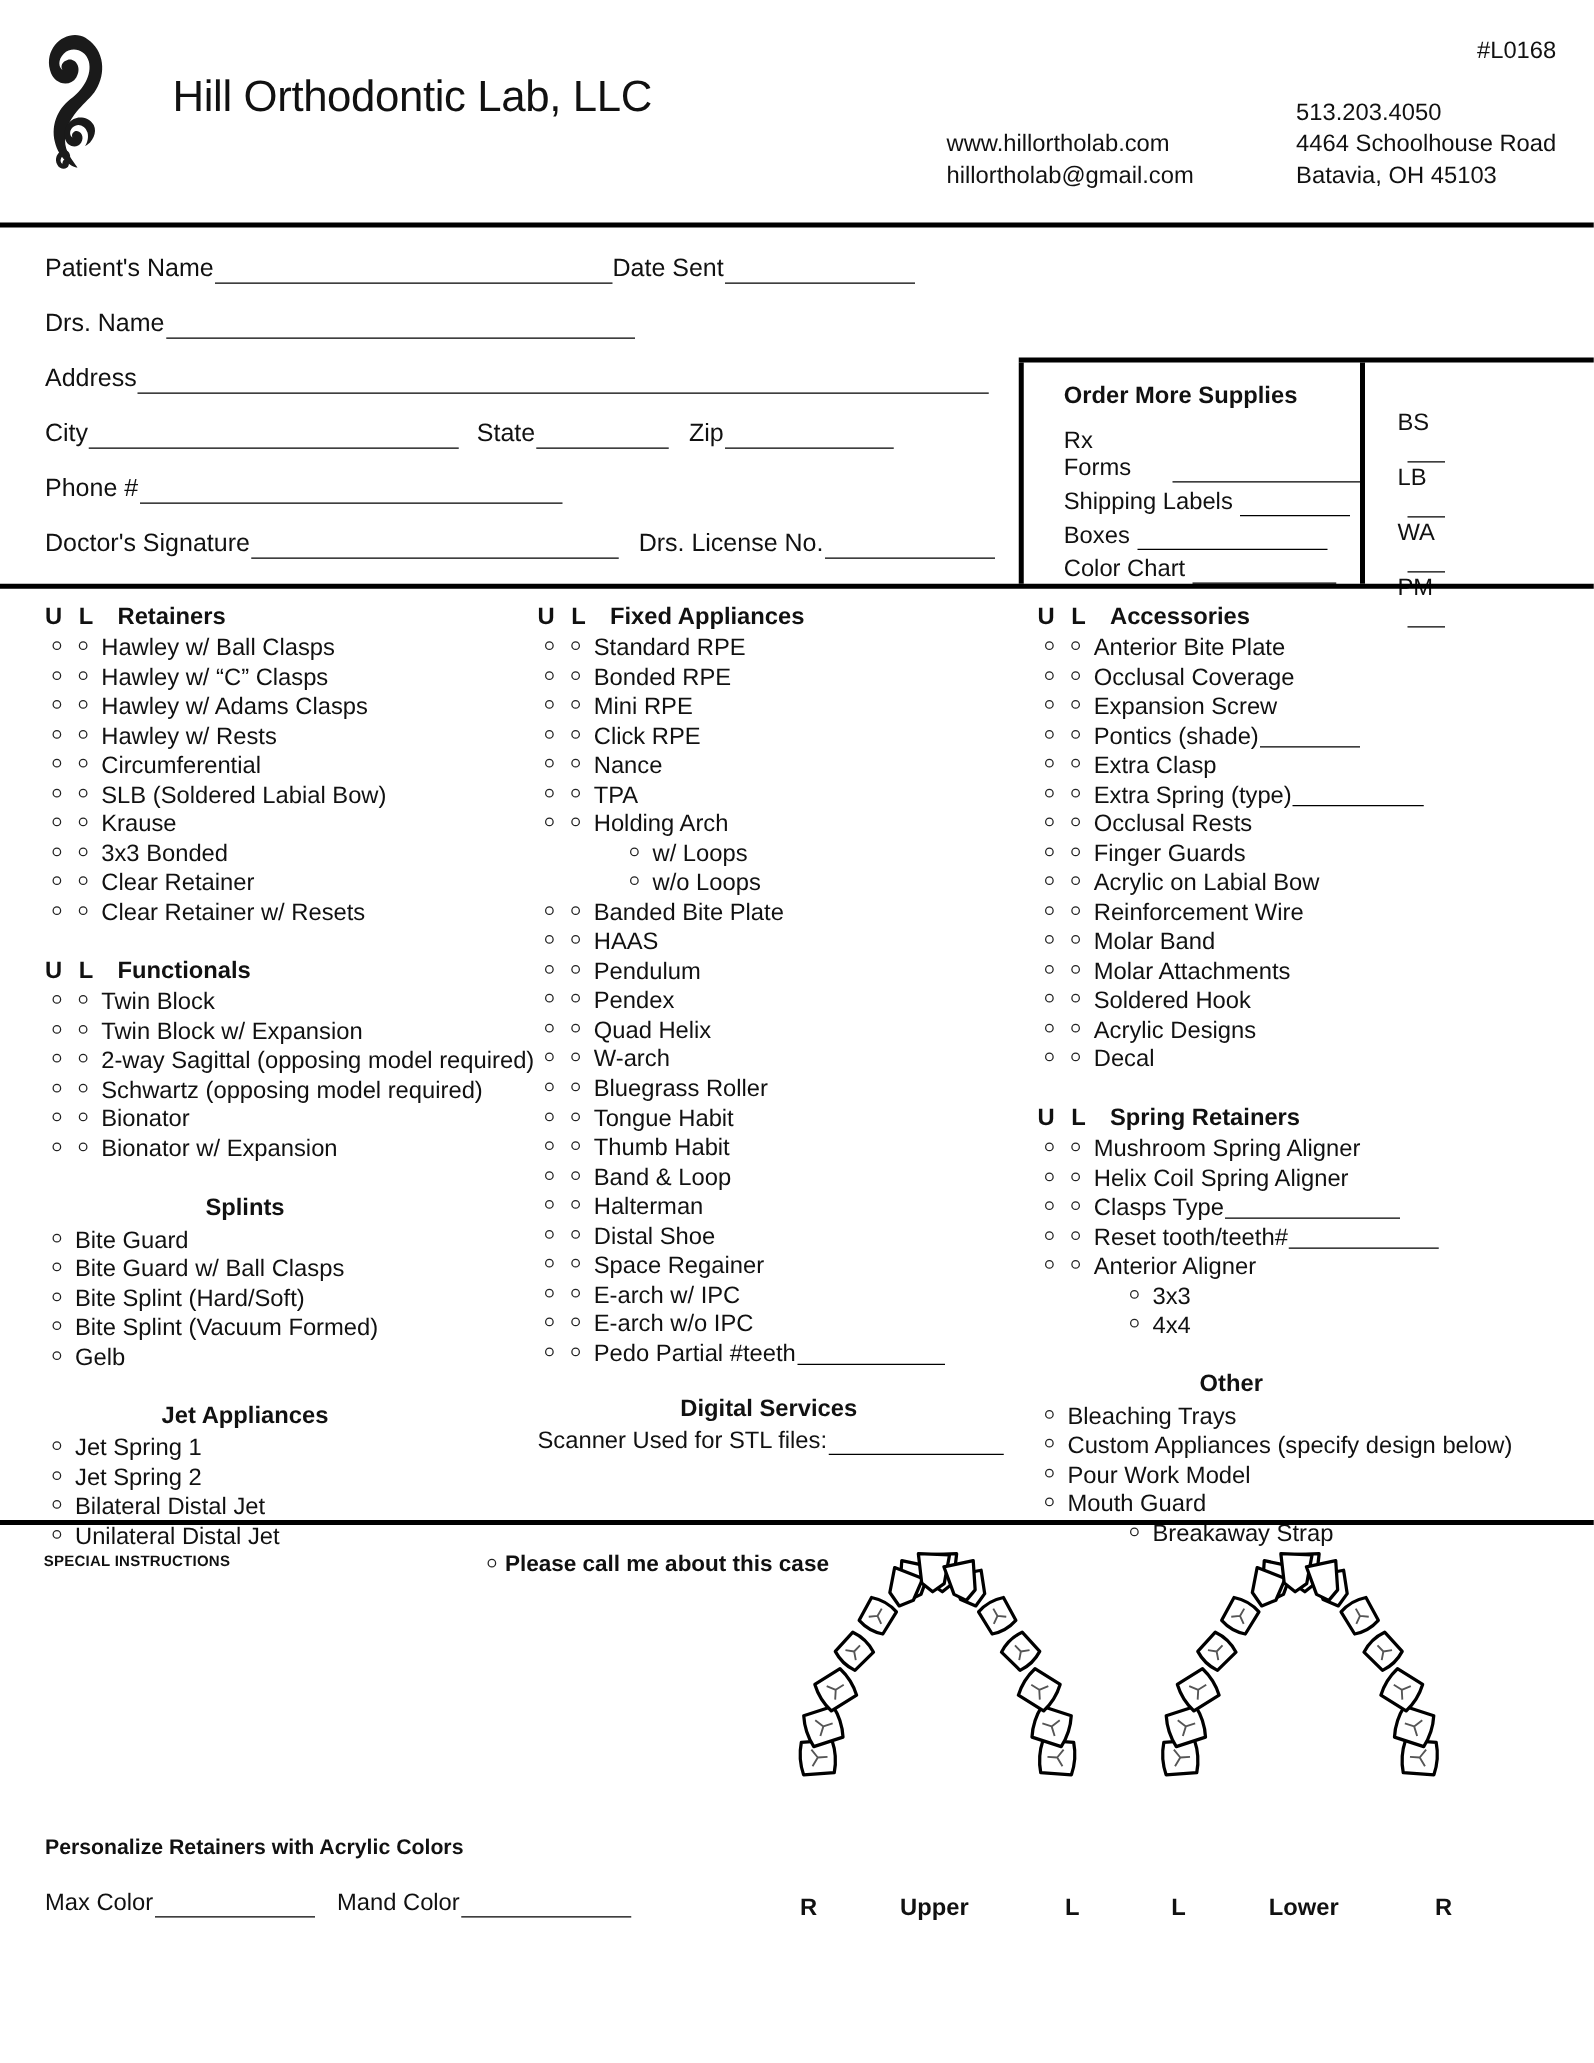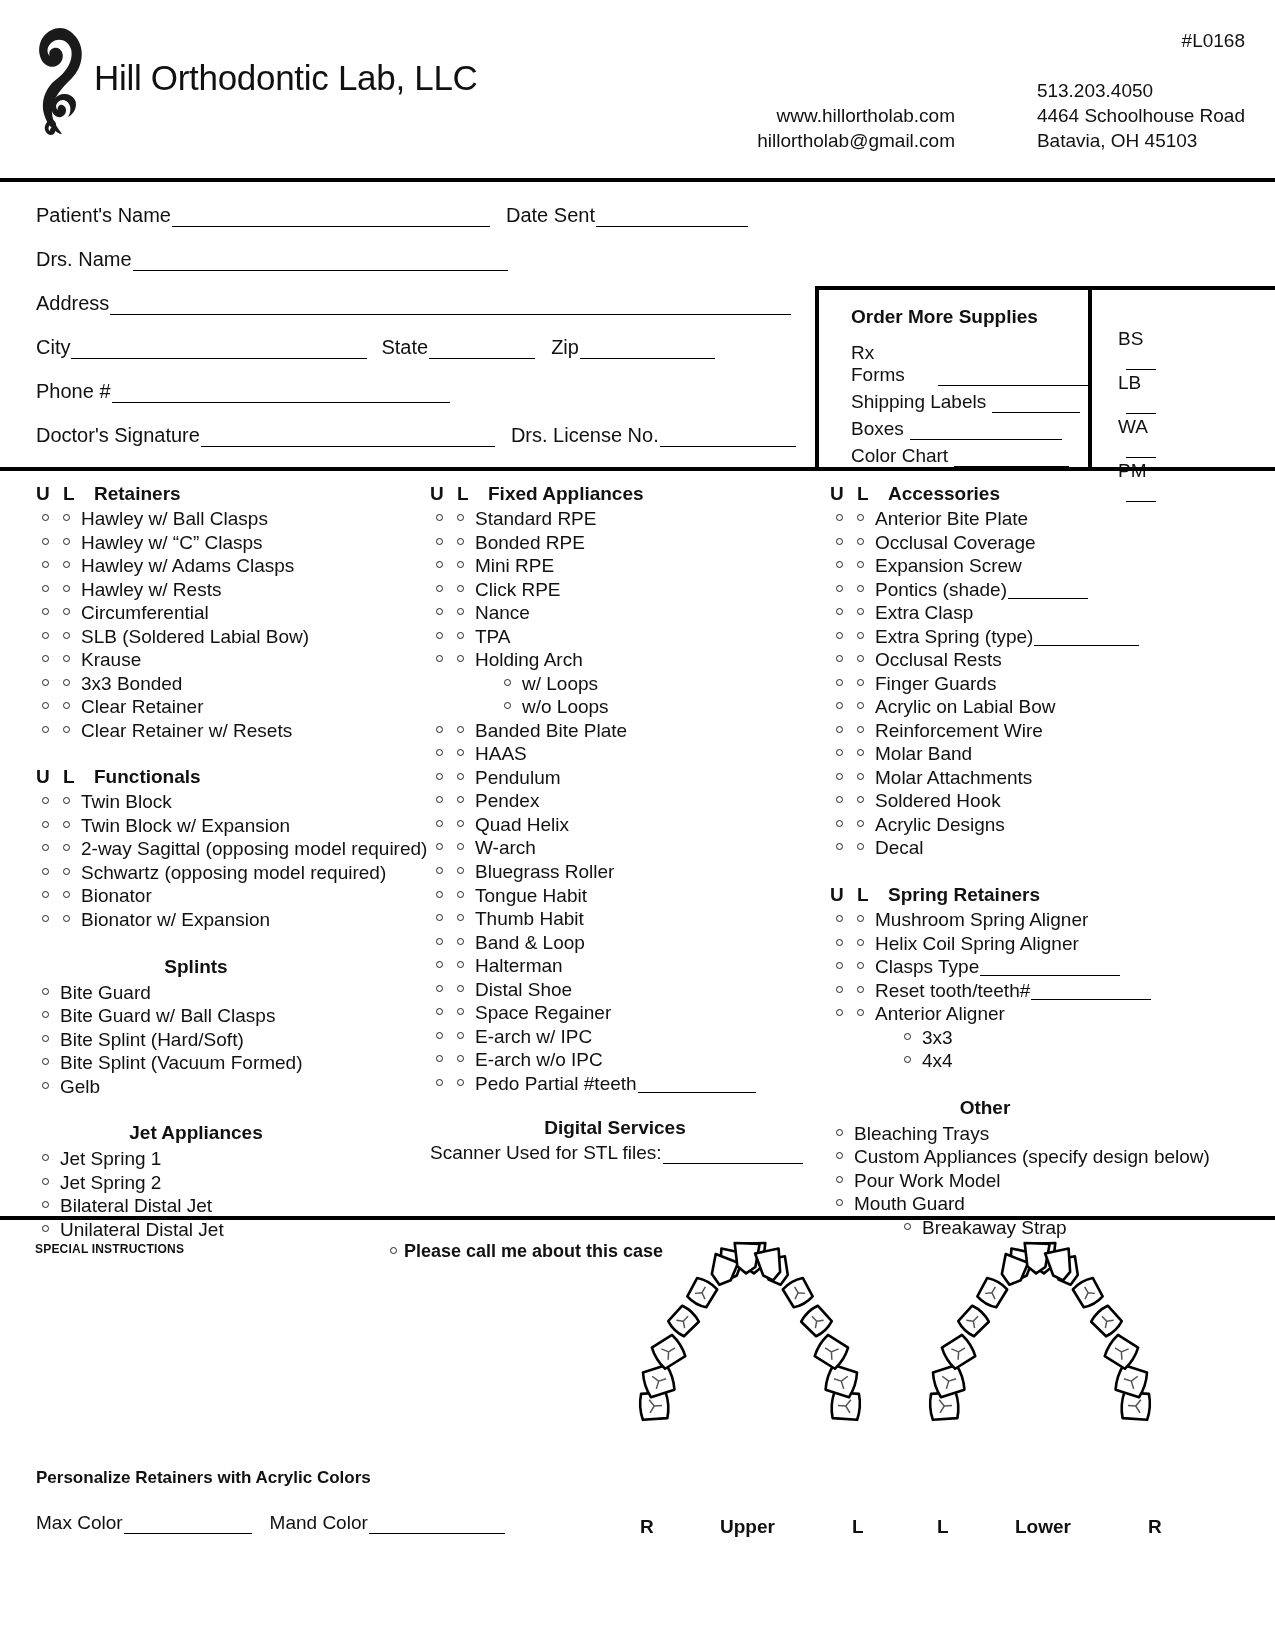--- a/index.html
+++ b/index.html
@@ -9,27 +9,27 @@
     background:#ffffff;
     font-family:"Liberation Sans", sans-serif;
     color:#111;
     position:relative;
     overflow:hidden;
   }
   .page { position:relative; width:1275px; height:1650px; }
 
   
   .header { position:relative; height:178px; padding:0; }
-  .logo-wrap { position:absolute; left:30px; top:22px; display:flex; align-items:center; }
+  .logo-wrap { position:absolute; left:30px; top:22px; display:flex; align-items:center;gap:44px; }
   .logo-mark { width:62px; height:118px; flex:0 0 auto; }
   .logo-text { font-size:35px; letter-spacing:-0.3px; font-weight:400; color:#111; margin-left:2px; margin-top:-6px; }
 
   .rx-no { position:absolute; right:30px; top:30px; font-size:19px; color:#111; }
   .head-right { position:absolute; right:30px; top:78px; font-size:19px; line-height:1.32; }
-  .head-mid { position:absolute; right:320px; top:103px; text-align:right; font-size:19px; line-height:1.32; }
+  .head-mid { position:absolute; right:320px; top:103px; text-align:left; font-size:19px; line-height:1.32; }
 
   
   .info { position:relative; height:285px; }
   .info-left { position:absolute; left:0; top:0; width:815px; height:285px; padding:22px 24px 0 36px; }
   .fieldrow { display:flex; align-items:flex-end; font-size:20px; margin-bottom:21px; }
   .fieldrow .lbl { white-space:nowrap; }
   .fill { border-bottom:1.5px solid #000; flex:0 0 auto; height:17px; margin-left:1px; }
   .fill.grow { flex:1 1 auto; }
   .box-return { position:absolute; left:815px; top:0; width:460px; height:104px; border-left:4px solid #000; padding:18px 0 0 34px; }
   .box-return .frow { display:flex; align-items:flex-end; font-size:19px; font-weight:bold; margin-bottom:14px; }
@@ -113,21 +113,21 @@
   </div>
 
   <div class="edge-line" style="top:178px;"></div>
 
   <div class="info" style="position:absolute; top:182px; left:0; width:1275px;">
 
     <div class="info-left">
       <div class="fieldrow">
         <span class="lbl">Patient's Name</span>
         <span class="fill" style="width:318px;"></span>
-        <span class="lbl" style="margin-left:16px;">Date Sent</span>
+        <span class="lbl" style="">Date Sent</span>
         <span class="fill" style="width:152px;"></span>
       </div>
       <div class="fieldrow">
         <span class="lbl">Drs. Name</span>
         <span class="fill" style="width:375px;"></span>
       </div>
       <div class="fieldrow">
         <span class="lbl">Address</span>
         <span class="fill grow"></span>
       </div>

